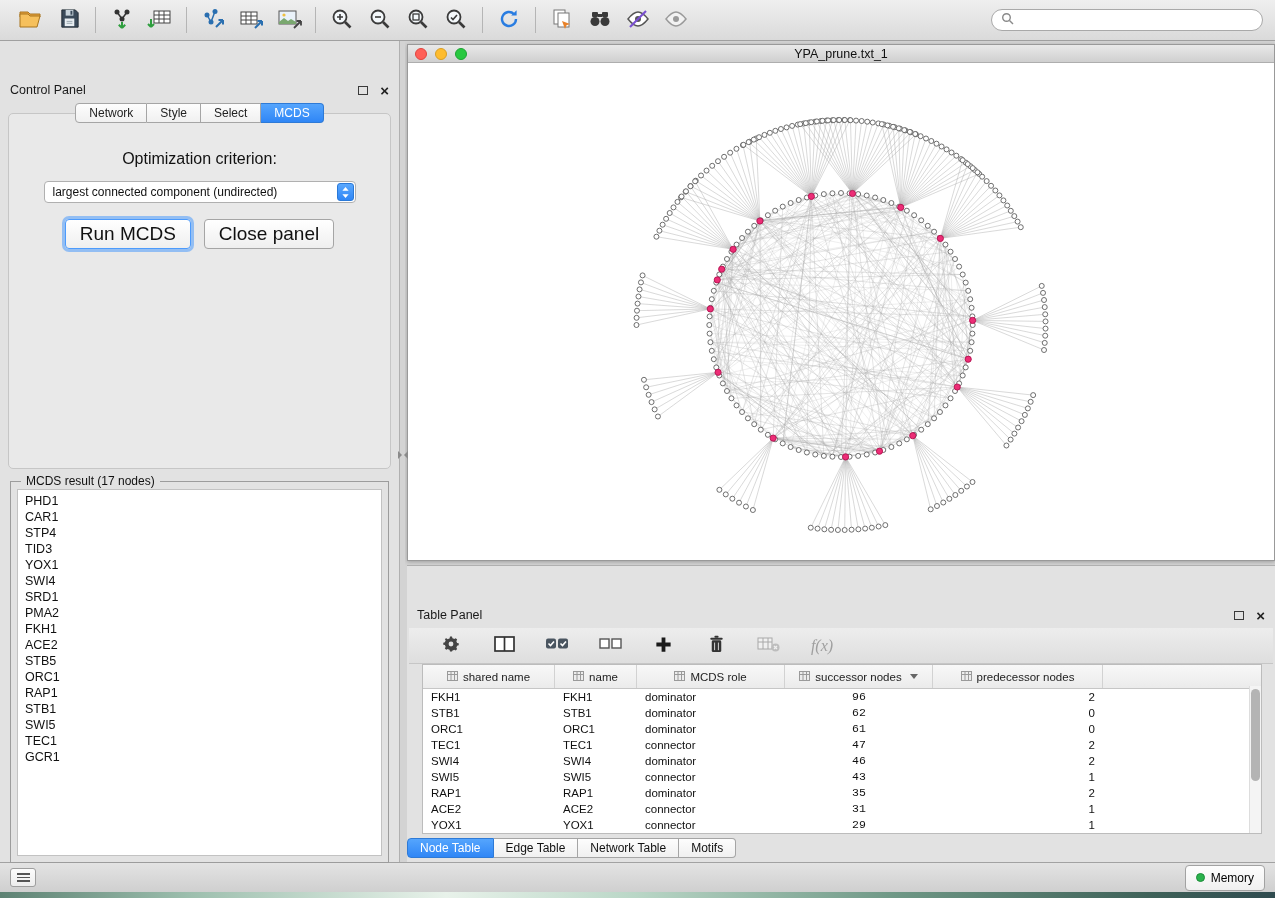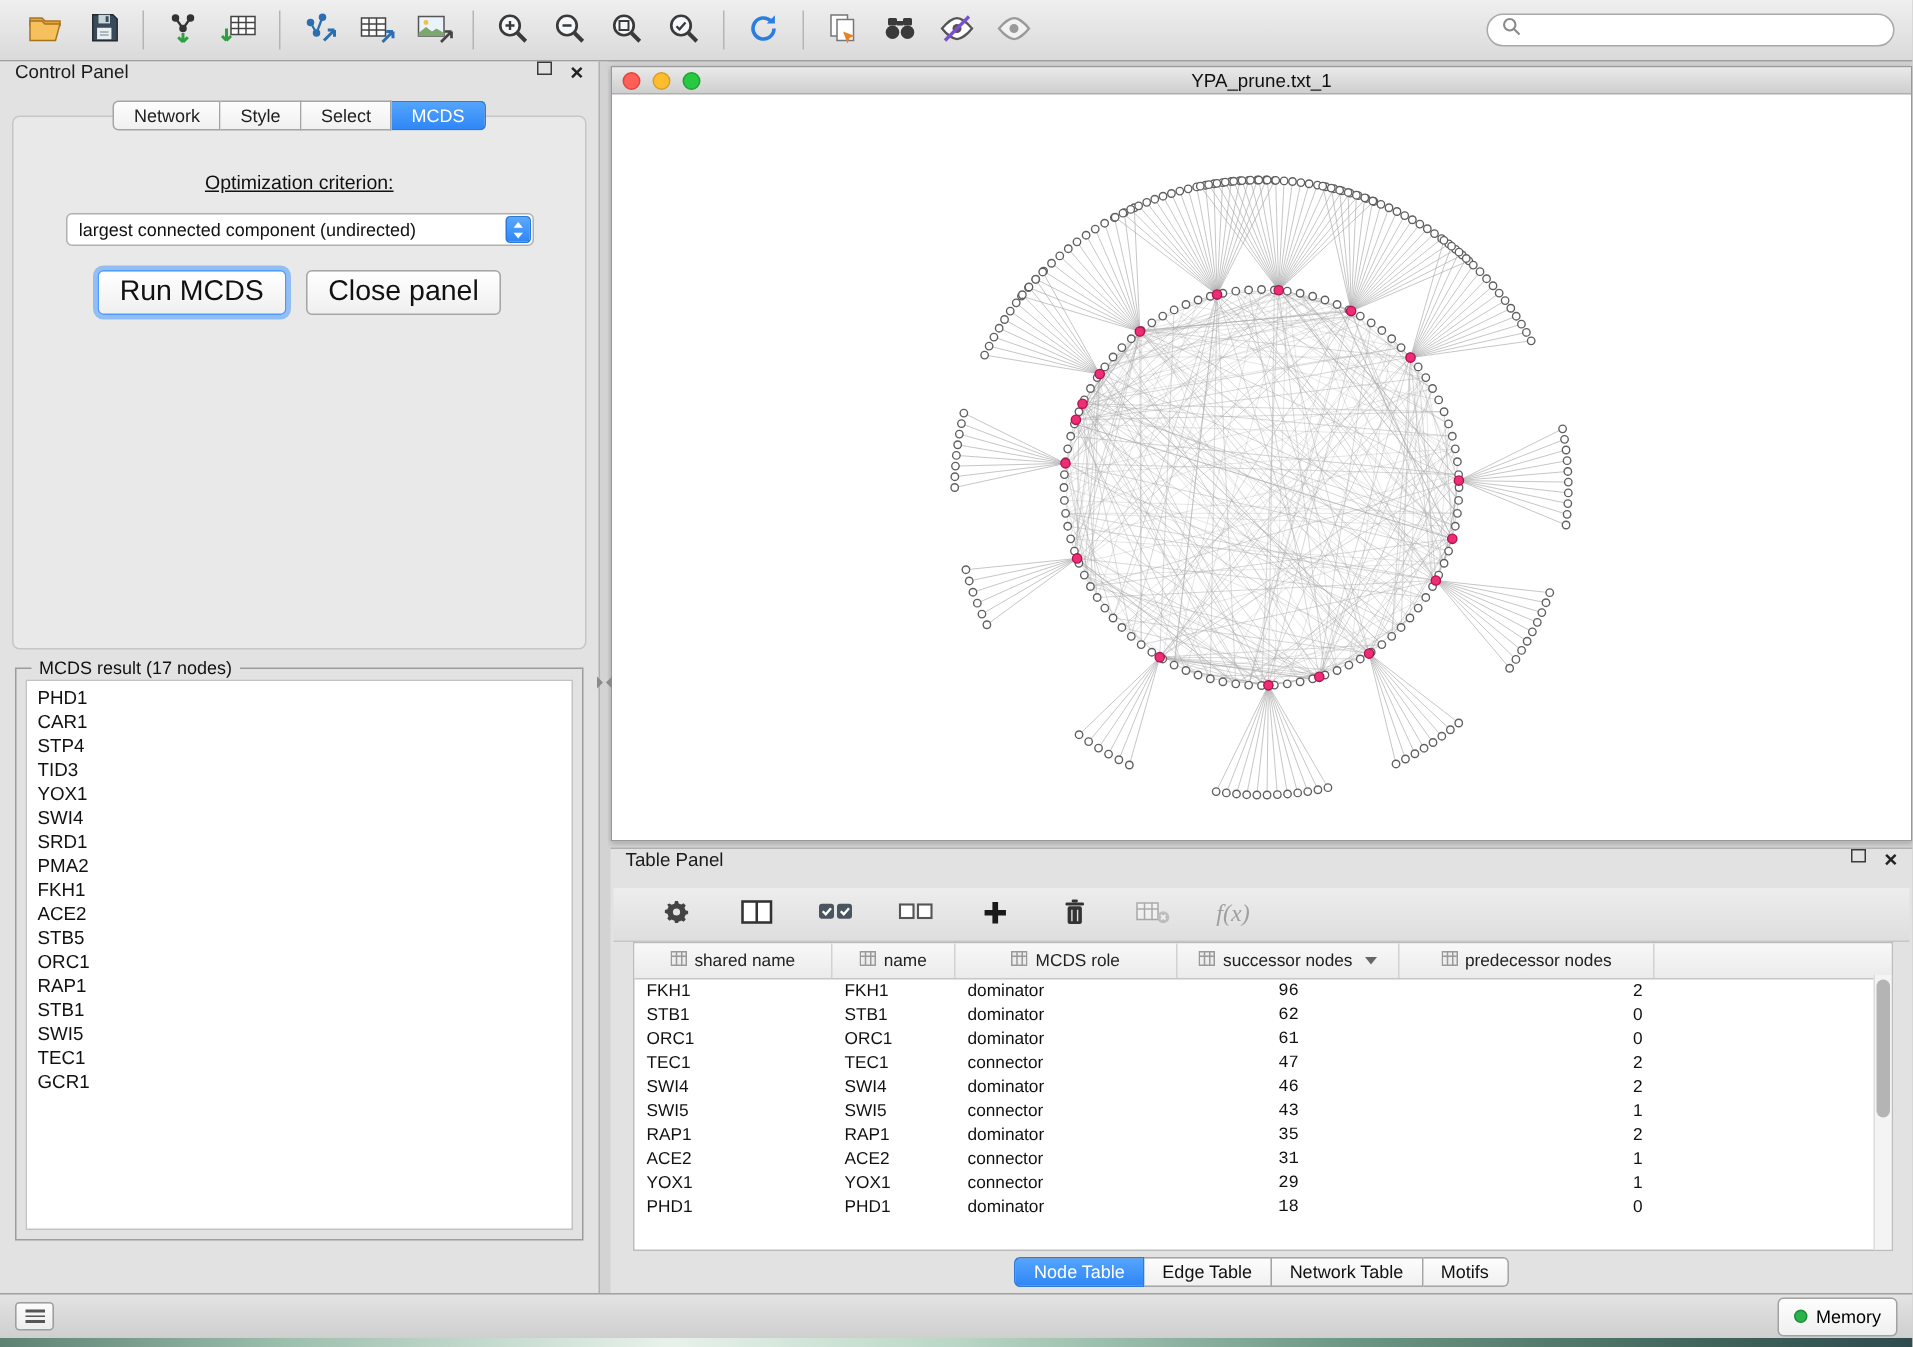--- a/index.html
+++ b/index.html
@@ -12,31 +12,31 @@
   .tbtn { width: 38px; height: 34px; border: none; background: transparent; display: flex; align-items: center; justify-content: center; cursor: pointer; }
   .tsep { width: 1px; height: 26px; background: #b5b5b5; margin: 0 7px; flex: none; }
   .search-wrap { margin-left: auto; width: 272px; height: 22px; border: 1px solid #a9a9a9; border-radius: 12px; background: #fff; display: flex; align-items: center; padding: 0 9px; gap: 5px; }
   .search-wrap input { border: none; outline: none; flex: 1; font-size: 12px; background: transparent; font-family: inherit; }
 
   
   .main { flex: 1; display: flex; min-height: 0; }
 
   
   .control-panel { width: 400px; flex: none; background: #e2e2e2; border-right: 1px solid #b0b0b0; display: flex; flex-direction: column; }
-  .panel-head { height: 26px; flex: none; display: flex; padding: 0 10px; font-size: 12.5px; color: #1a1a1a; }
+  .panel-head { height: 26px; flex: none; display: flex; align-items: center; padding: 0 10px; font-size: 12.5px; color: #1a1a1a; margin-top: 36px; }
   .panel-head .spacer { flex: 1; }
   .float-box { width: 10px; height: 9px; border: 1.5px solid #3a3a3a; display: inline-block; margin-right: 12px; cursor: pointer; }
   .close-x { font-size: 15px; font-weight: bold; color: #222; line-height: 1; cursor: pointer; }
   .seg-tabs { display: flex; justify-content: center; position: relative; z-index: 2; height: 20px; flex: none; }
   .seg { font-size: 12px; padding: 0 13px; background: linear-gradient(#fdfdfd,#f0f0f0); border: 1px solid #a5a5a5; border-left: none; color: #222; display: flex; align-items: center; cursor: pointer; }
   .seg:first-child { border-left: 1px solid #a5a5a5; border-radius: 4px 0 0 4px; }
   .seg:last-child { border-radius: 0 4px 4px 0; }
   .seg.active { background: linear-gradient(#55a5fd,#2f86f6); color: #fff; border-color: #2e7ad6; }
   .tab-box { margin: -10px 8px 0; height: 356px; flex: none; background: #e9e9e9; border: 1px solid #c6c6c6; border-radius: 5px; padding-top: 36px; text-align: center; }
-  .opt-label { font-size: 13px; color: #111; text-decoration: underline; }
+  .opt-label { font-size: 16px; color: #111; }
   .dropdown { width: 312px; height: 22px; margin: 13px auto 0; background: #fff; border: 1px solid #b0b0b0; border-radius: 4px; display: flex; align-items: center; font-size: 12px; padding-left: 8px; cursor: pointer; }
   .dd-text { flex: 1; text-align: left; white-space: nowrap; overflow: hidden; }
   .dd-stepper { width: 17px; height: 18px; flex: none; background: linear-gradient(#5aa8fe,#2f86f6); border: 1px solid #2a79d8; border-radius: 3px; margin: 0 1px; display: flex; align-items: center; justify-content: center; }
   .btn-row { margin-top: 16px; display: flex; justify-content: center; gap: 13px; }
   .mac-btn { font-size: 19px; font-family: inherit; padding: 3px 14px; background: linear-gradient(#ffffff,#efefef); border: 1px solid #a5a5a5; border-radius: 4px; cursor: pointer; color: #111; text-align: center; }
   .mac-btn.focused { box-shadow: 0 0 0 3px rgba(77,155,252,.55); border-color: #4d9bfc; }
   .result-box { position: relative; margin: 12px 10px 0; height: 382px; flex: none; border: 1px solid #9c9c9c; padding: 7px 6px 6px; }
   .result-legend { position: absolute; top: -8px; left: 10px; background: #e2e2e2; font-size: 12px; padding: 0 5px; color: #111; }
   .result-list { width: 100%; height: 100%; background: #fff; border: 1px solid #c2c2c2; overflow: hidden; padding-top: 3px; text-align: left; }
   .mcds-item { font-size: 12.5px; height: 16px; line-height: 16px; padding-left: 7px; }
@@ -68,21 +68,21 @@
   .hcell { display: flex; align-items: center; justify-content: center; gap: 5px; font-size: 11.5px; color: #222; border-right: 1px solid #d2d2d2; cursor: pointer; }
   .w0 { width: 132px; } .w1 { width: 82px; } .w2 { width: 148px; } .w3 { width: 148px; } .w4 { width: 170px; }
   .wf { flex: 1; border-right: none; }
   .hchev { width: 0; height: 0; border-left: 4px solid transparent; border-right: 4px solid transparent; border-top: 5px solid #666; margin-left: 3px; }
   .tp-body { flex: 1; overflow: hidden; }
   .trow { display: flex; height: 16px; line-height: 16px; font-size: 11.5px; }
   .tcell { padding: 0 8px; overflow: hidden; white-space: nowrap; }
   .c0 { width: 132px; } .c1 { width: 82px; } .c2 { width: 148px; } .c3 { width: 148px; text-align: center; font-family: Liberation Mono, monospace; } .c4 { width: 170px; text-align: right; }
   .tp-scrollbar { position: absolute; right: 0; top: 21px; bottom: 0; width: 12px; background: #f4f4f4; border-left: 1px solid #ddd; }
   .tp-thumb { position: absolute; top: 3px; left: 1px; width: 9px; height: 92px; background: #b4b4b4; border-radius: 5px; cursor: pointer; }
-  .tp-tabs { height: 28px; flex: none; display: flex; justify-content: center; align-items: center; }
+  .tp-tabs { height: 28px; flex: none; display: flex; align-items: center; }
   .ttab { font-size: 12px; padding: 2px 12px; background: linear-gradient(#fdfdfd,#f0f0f0); border: 1px solid #a5a5a5; border-left: none; cursor: pointer; }
   .ttab:first-child { border-left: 1px solid #a5a5a5; border-radius: 4px 0 0 4px; }
   .ttab:last-child { border-radius: 0 4px 4px 0; }
   .ttab.active { background: linear-gradient(#55a5fd,#2f86f6); color: #fff; border-color: #2e7ad6; }
 
   
   .statusbar { height: 30px; flex: none; background: linear-gradient(#e3e3e3,#cfcfcf); border-top: 1px solid #a2a2a2; display: flex; align-items: center; padding: 0 10px; }
   .menu-btn { width: 26px; height: 19px; border: 1px solid #9e9e9e; background: linear-gradient(#fcfcfc,#ededed); border-radius: 3px; display: flex; flex-direction: column; justify-content: center; align-items: center; gap: 2px; cursor: pointer; }
   .menu-btn i { display: block; width: 13px; height: 1.5px; background: #555; }
   .memory-btn { margin-left: auto; height: 21px; border: 1px solid #a2a2a2; background: linear-gradient(#fdfdfd,#f0f0f0); border-radius: 4px; display: flex; align-items: center; gap: 6px; padding: 12px 10px; font-size: 12px; font-family: inherit; cursor: pointer; }

